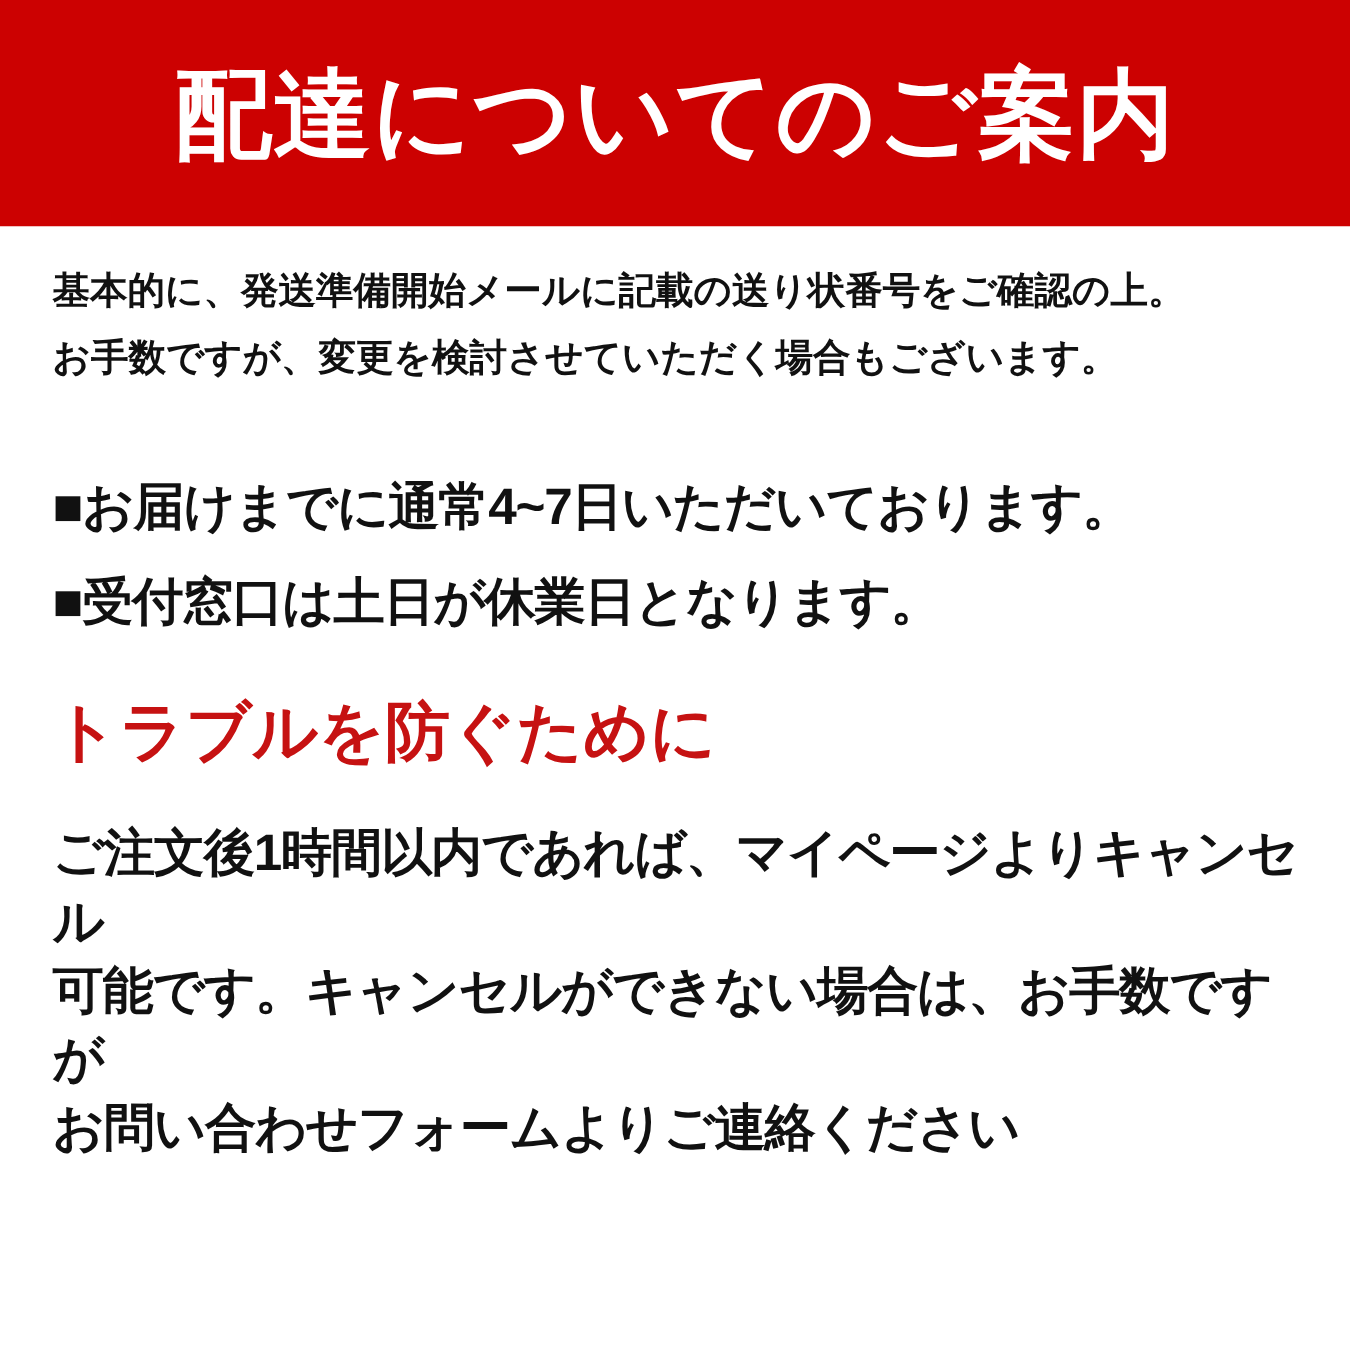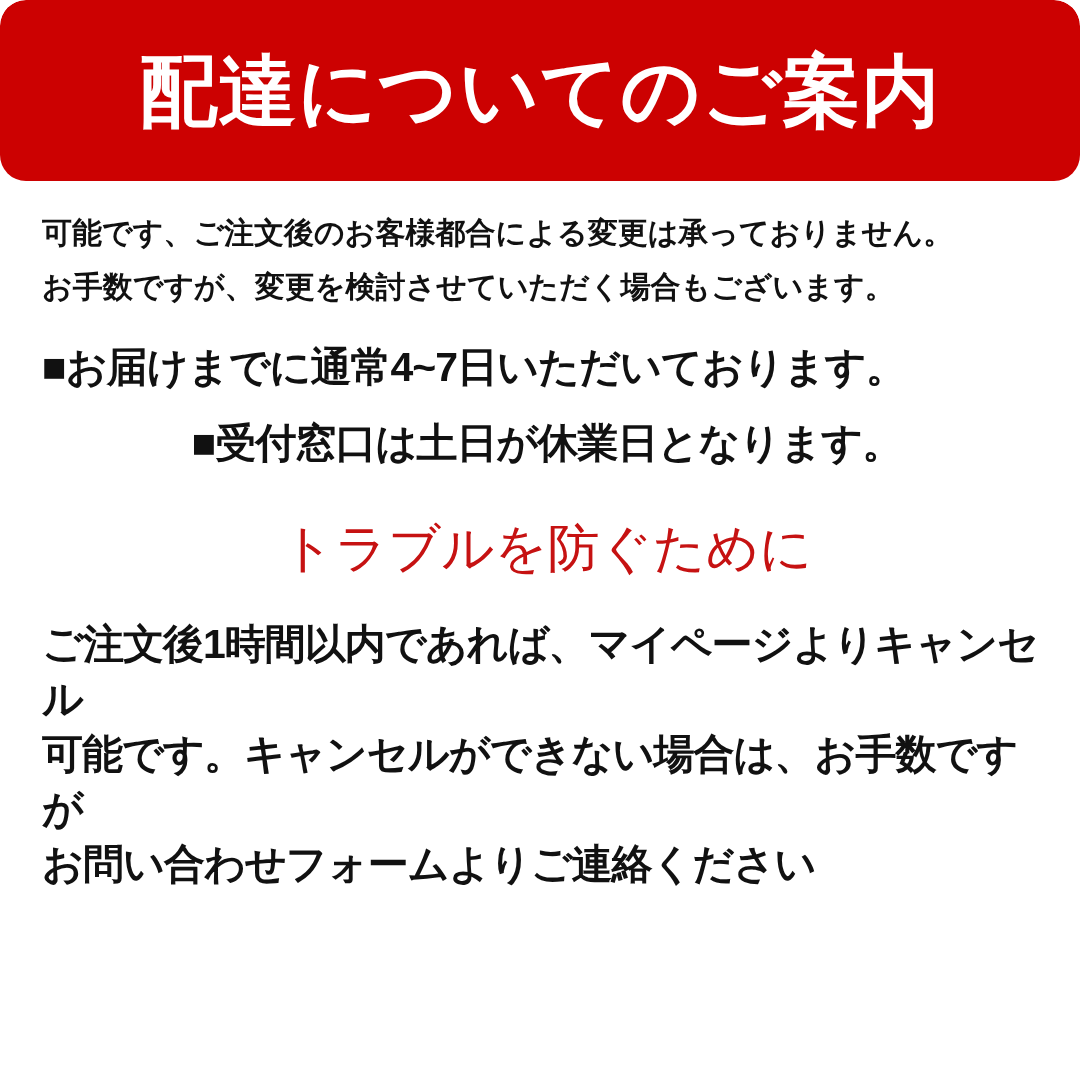--- a/index.html
+++ b/index.html
@@ -3,21 +3,21 @@
 <meta charset="utf-8">
 <style>
   :root {
     --banner-bg: #cc0101;
     --banner-text: #ffffff;
     --body-text: #111111;
     --note-text: #5e5e5e;
     --accent-red: #c61212;
     --page-bg: #ffffff;
   }
-  * { margin: 0; padding: 0; box-sizing: border-box; border-radius: 26px; }
+  * { margin: 0; padding: 0; box-sizing: border-box; }
   html, body {
     width: 1080px;
     height: 1080px;
     background: var(--page-bg);
     overflow: hidden;
     font-family: "Liberation Sans", "DejaVu Sans", sans-serif;
   }
   .page {
     width: 1080px;
     height: 1080px;
@@ -53,37 +53,36 @@
   .para-1 { margin-top: 30px; }
   .para-2 { margin-top: 8px; }
   .para-3 { margin-top: 10px; }
   .bullet {
     font-size: 41px;
     line-height: 56px;
     font-weight: 700;
     letter-spacing: -1px;
     white-space: nowrap;
   }
-  .bullet-1 { margin-top: 30px; }
+  .bullet-1 { margin-top: 68px; }
   .bullet-2 { margin-top: 26px; }
-  .bullet-3 { margin-top: 20px; text-align: center; }
+  .bullet-3 { margin-top: 20px; }
   .note {
     margin-top: 8px;
     margin-left: 40px;
     font-size: 30px;
     line-height: 40px;
     font-weight: 700;
     color: var(--note-text);
   }
   .trouble-heading {
     margin-top: 42px;
     font-size: 52px;
     line-height: 70px;
-    font-weight: 400;
-    text-align: center;
+    font-weight: 700;
     color: var(--accent-red);
     white-space: nowrap;
   }
   .trouble-body {
     margin-top: 34px;
     font-size: 41px;
     line-height: 55px;
     font-weight: 700;
     letter-spacing: -1px;
     white-space: pre-line;
@@ -93,21 +92,21 @@
 <body>
 
 <div class="page">
 
   <header class="banner">
     <h1>配達についてのご案内</h1>
   </header>
 
   <main class="content">
 
-    <p class="para para-1">可能です、ご注文後のお客様都合による変更は承っておりません。</p>
+    <p class="para para-1">基本的に、発送準備開始メールに記載の送り状番号をご確認の上。</p>
 
 
     <p class="para para-3">お手数ですが、変更を検討させていただく場合もございます。</p>
 
     <p class="bullet bullet-1">■お届けまでに通常4~7日いただいております。</p>
 
 
 
     <p class="bullet bullet-3">■受付窓口は土日が休業日となります。</p>
 

